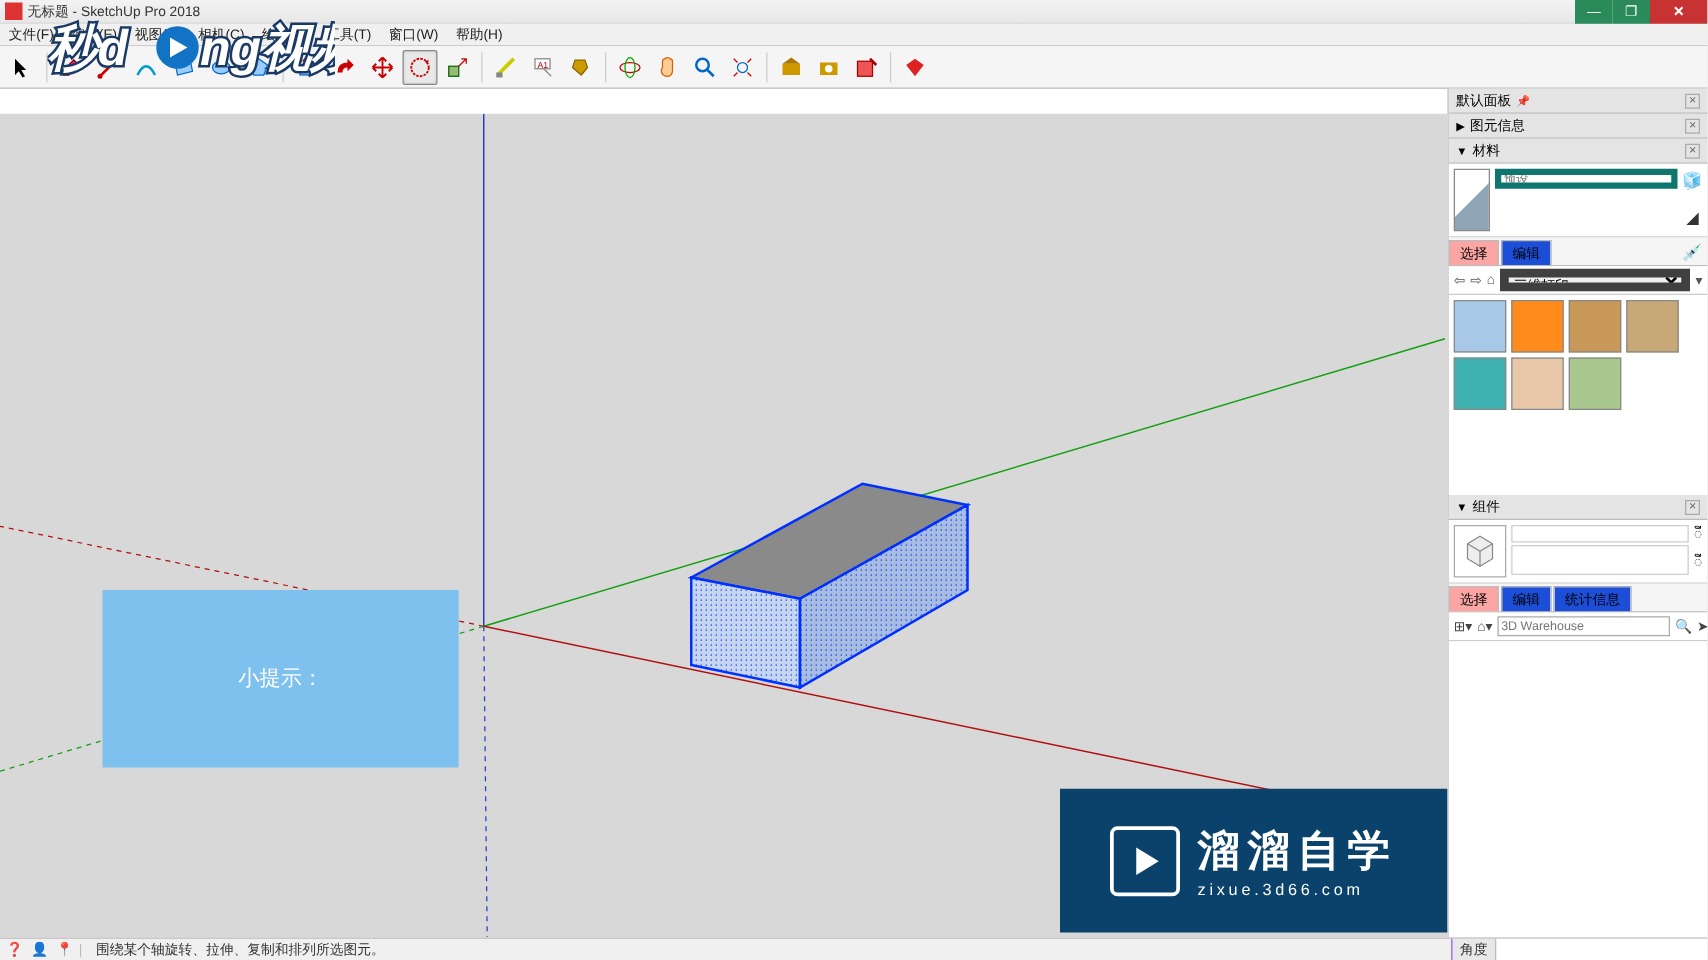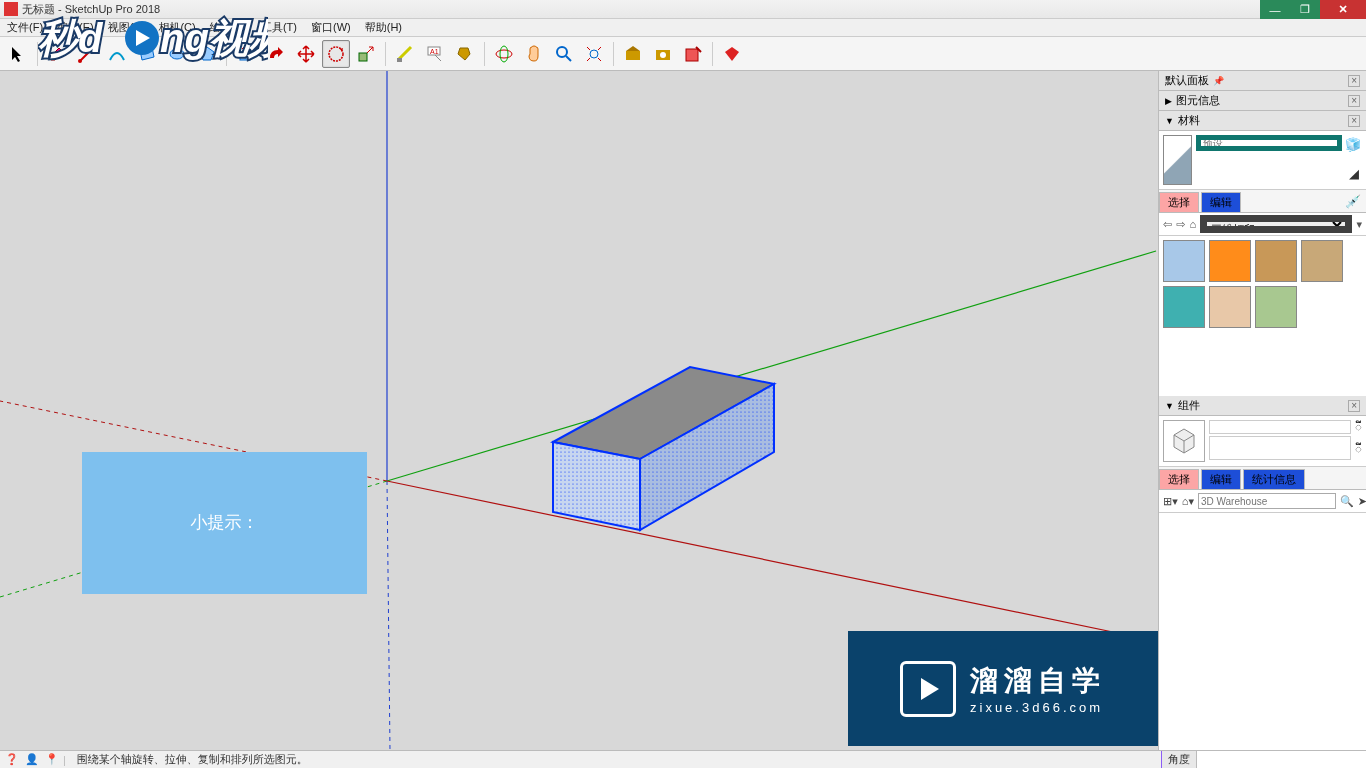--- a/index.html
+++ b/index.html
@@ -15,21 +15,21 @@
 
 .menubar { height: 18px; background: #f0f0f0; border-bottom: 1px solid #ccc; display: flex; align-items: center; font-size: 11px; color: #222; }
 .menubar .mitem { padding: 16px 7px; cursor: default; }
 
 .toolbar { height: 34px; background: #f5f5f5; border-bottom: 1px solid #bbb; display: flex; align-items: center; padding: 0 4px; gap: 2px; position: relative; }
 .toolbar .tbtn { width: 28px; height: 28px; display: flex; align-items: center; justify-content: center; border: 1px solid transparent; border-radius: 2px; }
 .toolbar .tbtn.active { border: 1px solid #888; background: #e8e8e8; box-shadow: inset 0 0 2px rgba(0,0,0,.2); }
 .toolbar .sep { width: 1px; height: 24px; background: #ccc; margin: 0 3px; }
 
 .workspace { position: absolute; top: 71px; left: 0; right: 0; bottom: 18px; display: flex; }
-.viewport { flex: 1; background: #d8d8d8; position: relative; overflow: hidden; }
+.viewport { flex: 1; background: #d8d8d8; position: relative; overflow: hidden; margin-top: 20px; }
 .sidepanel { width: 208px; background: #f0f0f0; border-left: 1px solid #bbb; display: flex; flex-direction: column; font-size: 11px; }
 
 .panel-head { background: #e4e4e4; border-bottom: 1px solid #bbb; padding: 2px 6px; font-size: 11px; display: flex; align-items: center; }
 .panel-head .arrow { margin-right: 4px; font-size: 9px; }
 .panel-head .x { margin-left: auto; font-size: 10px; color: #666; border:1px solid #aaa; padding:0 2px; line-height:10px;}
 .panel-head .pin { margin-left: 4px; font-size: 9px; color:#666; }
 
 .mat-preview { display: flex; padding: 4px; gap: 4px; background:#fff; border-bottom:1px solid #ccc;}
 .mat-swatch-big { width: 50px; height: 50px; border: 1px solid #888; background: linear-gradient(135deg,#fff 49%, #8fa5b5 51%); }
 .mat-name-box { flex:1; display:flex; flex-direction:column; }
@@ -63,21 +63,21 @@
 .statusbar .anglelabel { padding:0 6px; border-left:1px solid #8b5cf6; background:#e8e8e8; height:100%; display:flex; align-items:center;}
 .statusbar .anglebox { width:170px; border-left:1px solid #bbb; height:100%; background:#fff; }
 
 .hint-box { position:absolute; left:82px; top:381px; width:285px; height:142px; background:#7ec0ee; color:#fff; display:flex; flex-direction:column; align-items:center; justify-content:center; font-size:17px; line-height:2.1; }
 
 .watermark-logo { position:absolute; left:38px; top:-29px; z-index:5; font-family: Arial Black, sans-serif;}
 .watermark-bottom { position:absolute; right:0; bottom:4px; width:310px; height:115px; background:#0a426b; color:#fff; display:flex; align-items:center; justify-content:center; gap:14px; z-index:6;}
 .watermark-bottom .play { width:56px; height:56px; border:3px solid #fff; border-radius:6px; display:flex; align-items:center; justify-content:center;}
 .watermark-bottom .play::after { content:""; border-left:18px solid #fff; border-top:11px solid transparent; border-bottom:11px solid transparent; margin-left:4px;}
 .watermark-bottom .txt { display:flex; flex-direction:column; align-items:flex-start; }
-.watermark-bottom .big { font-size:28px; font-weight:bold; letter-spacing:6px; }
+.watermark-bottom .big { font-size:34px; font-weight:bold; letter-spacing:6px; }
 .watermark-bottom .small { font-size:13px; letter-spacing:3px; }
 
 svg.axis { position:absolute; inset:0; width:100%; height:100%; }
 </style>
 </head>
 <body>
 
 <div class="titlebar">
   <span class="app-icon"></span>
   <span class="title">无标题 - SketchUp Pro 2018</span>

